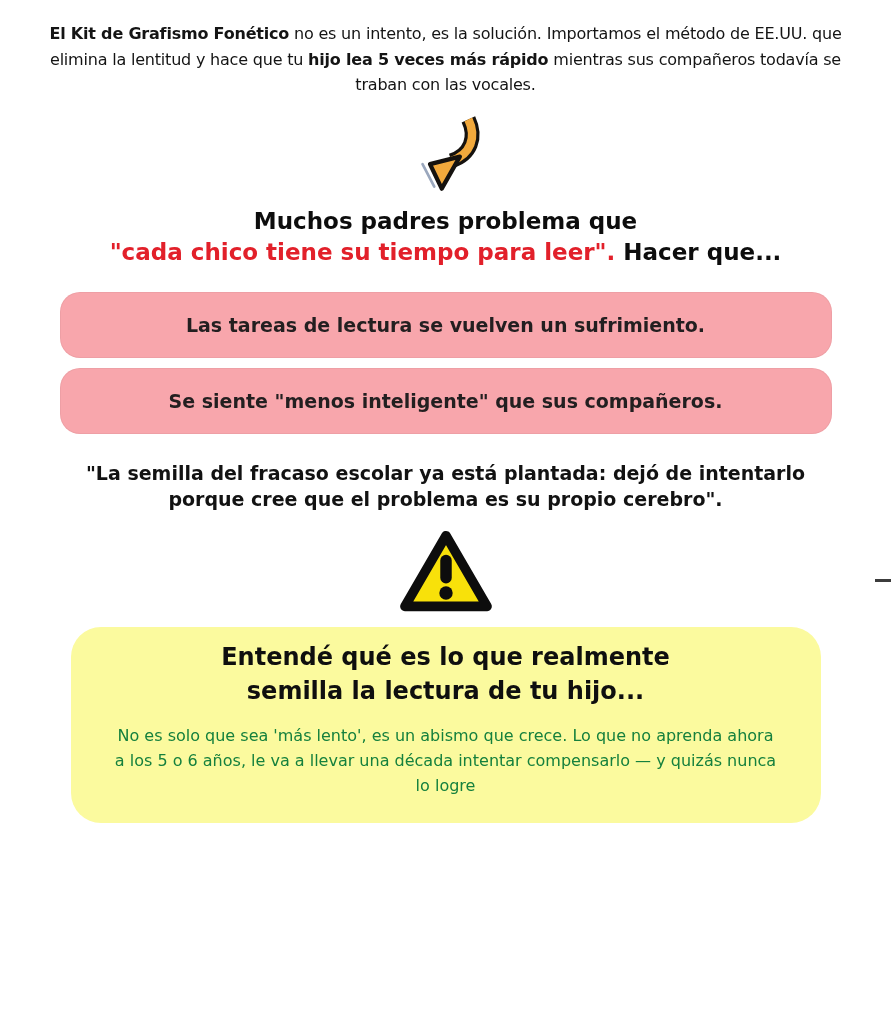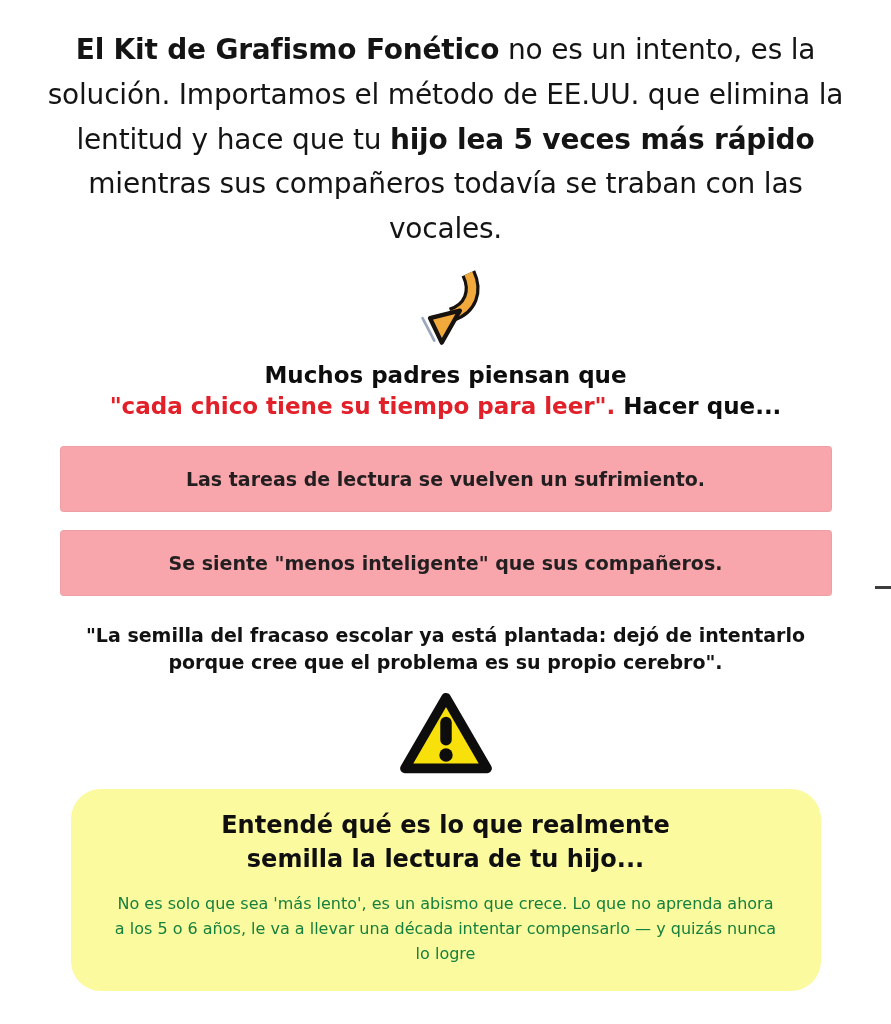--- a/index.html
+++ b/index.html
@@ -7,24 +7,24 @@
     width: 891px; height: 1024px;
     background: #ffffff;
     font-family: "DejaVu Sans", "Liberation Sans", sans-serif;
     overflow: hidden;
     position: relative;
     color: #111;
   }
   .page { width: 891px; height: 1024px; position: relative; }
 
   .intro {
-    margin: 28px auto 0;
+    margin: 21px auto 0;
     width: 830px;
     text-align: center;
-    font-size: 28px;
+    font-size: 16px;
     line-height: 1.6;
     font-weight: 500;
     color: #141414;
     letter-spacing: -0.2px;
   }
   .intro b { font-weight: 800; }
 
   .arrow-wrap {
     display: flex; justify-content: center;
     margin-top: 16px; height: 80px;
@@ -36,23 +36,23 @@
     font-size: 23px;
     font-weight: bold;
     line-height: 1.35;
     color: #0d0d0d;
   }
   .headline .red { color: #e2202a; }
 
   .pain-list { margin-top: 24px; }
   .pain-box {
     width: 772px; height: 66px;
-    margin: 0 auto 18px;
+    margin: 0 auto 10px;
     background: #f8a6ac;
-    border-radius: 4px;
+    border-radius: 20px;
     display: flex; align-items: center; justify-content: center;
     box-shadow: inset 0 0 0 1px rgba(0,0,0,0.04);
   }
   .pain-text {
     font-size: 19px;
     font-weight: bold;
     color: #231f20;
     text-align: center;
     padding: 0 30px;
   }
@@ -70,21 +70,21 @@
   .warning-wrap {
     display: flex; justify-content: center;
     margin-top: 16px; height: 86px;
   }
 
   .insight {
     width: 750px;
     margin: 12px auto 16px;
     background: #fbfa9e;
     border-radius: 30px;
-    padding: 20px 42px 24px;
+    padding: 14px 42px 24px;
     box-sizing: border-box;
     text-align: center;
   }
   .insight-title {
     font-size: 24px;
     font-weight: bold;
     color: #0f0f0f;
     line-height: 1.4;
   }
   .insight-body {
@@ -115,21 +115,21 @@
       <svg width="86" height="80" viewBox="0 0 70 75" aria-hidden="true">
         <path d="M56 5 C 64 22, 58 38, 40 44" fill="none" stroke="#15120f" stroke-width="14" stroke-linecap="butt"></path>
         <path d="M56 5 C 64 22, 58 38, 40 44" fill="none" stroke="#f2a93c" stroke-width="8" stroke-linecap="butt"></path>
         <line x1="13" y1="47" x2="24" y2="68" stroke="#9aa7bd" stroke-width="2.5" stroke-linecap="round"></line>
         <polygon points="48,40 20,47 31,70" fill="#f2a93c" stroke="#15120f" stroke-width="4" stroke-linejoin="round"></polygon>
       </svg>
     </span>
   </div>
 
   <div class="headline">
-    <div>Muchos padres piensan que</div>
+    <div>Muchos padres problema que</div>
     <div><span class="red">"cada chico tiene su tiempo para leer".</span><span> Hacer que...</span></div>
   </div>
 
   <div class="pain-list">
     <div class="pain-box">
       <div class="pain-text">Las tareas de lectura se vuelven un sufrimiento.</div>
     </div>
     <div class="pain-box">
       <div class="pain-text">Se siente "menos inteligente" que sus compañeros.</div>
     </div>

